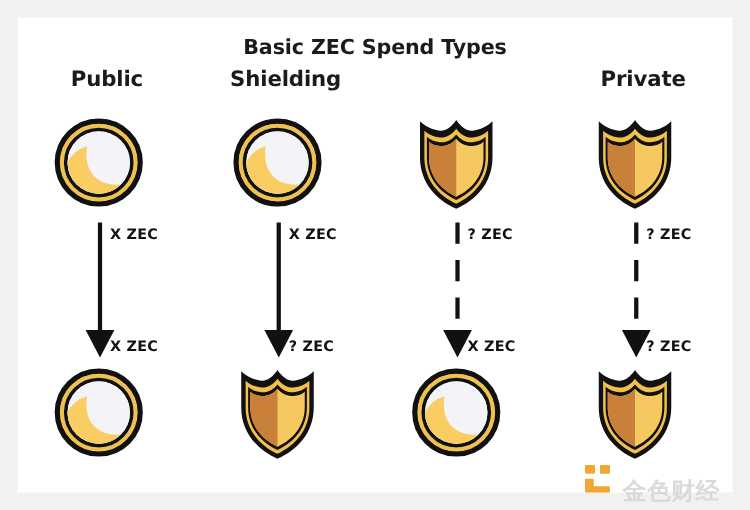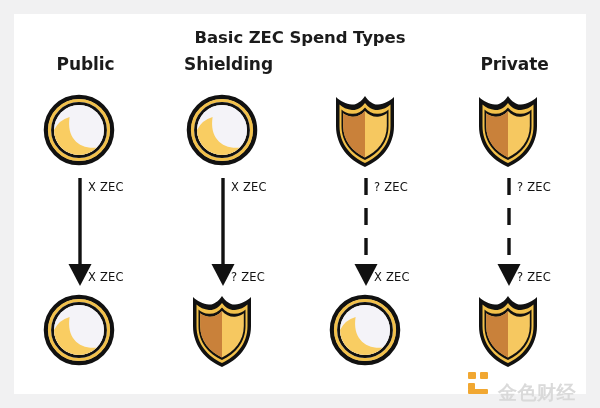--- a/index.html
+++ b/index.html
@@ -75,21 +75,21 @@
     position: absolute;
     left: 46px; top: 122px;
     width: 40px; height: 112px;
   }
   .arrow-svg { display: block; width: 100%; height: 100%; }
 
   
   .amt {
     position: absolute;
     font-size: 11.5px;
-    font-weight: normal;
+    font-weight: bold;
     color: #121212;
     white-space: nowrap;
     letter-spacing: 0.2px;
   }
   .amt-top    { left: 74px; top: 126px; }
   .amt-bottom { left: 74px; top: 216px; }
 
   
   #watermark {
     position: absolute;

